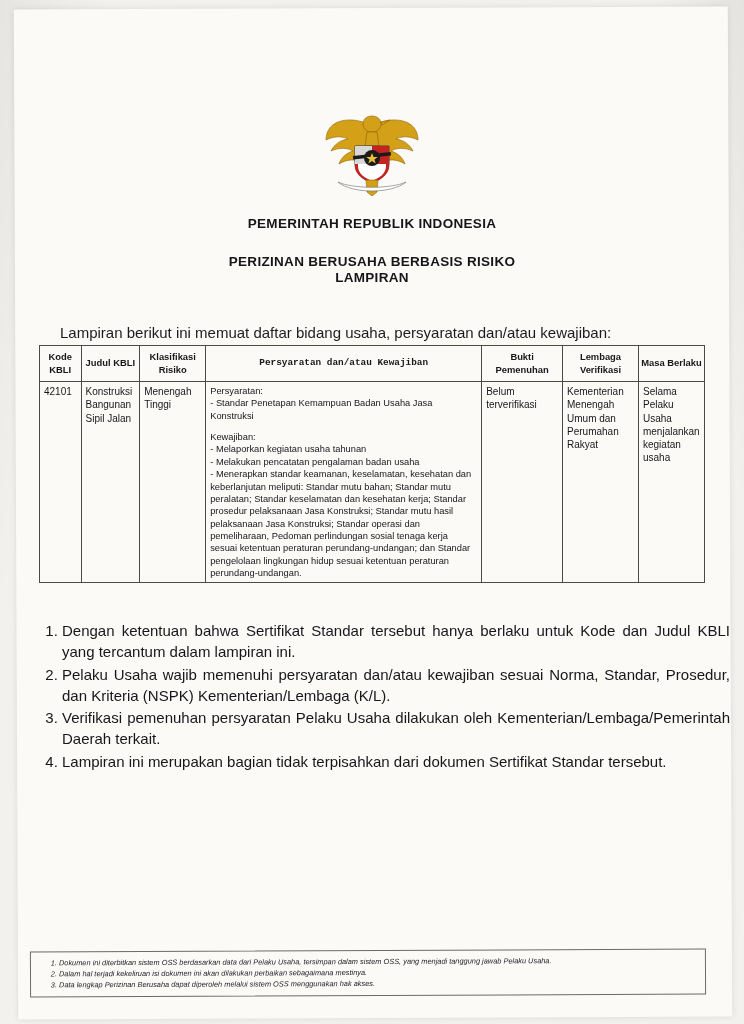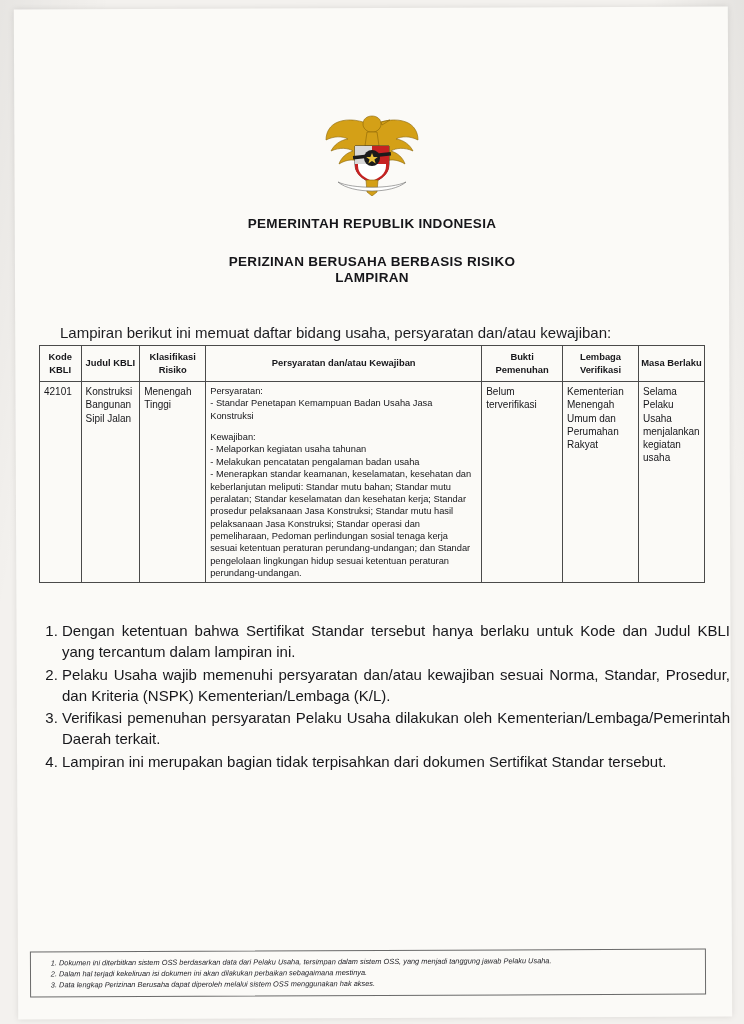--- a/index.html
+++ b/index.html
@@ -92,21 +92,21 @@
   table.main th {
     text-align: center;
     font-weight: bold;
     font-size: 9.4px;
     vertical-align: middle;
     padding: 5px 2px;
   }
   .c-kode { width: 37px; }
   .c-judul { width: 54px; }
   .c-klas { width: 62px; }
-  .c-syarat { width: 292px; }
+  .c-syarat { width: 292px; font-family: Liberation Mono, monospace; }
   .c-bukti { width: 78px; }
   .c-lembaga { width: 72px; margin-left: 8px; }
   .c-masa { width: 61px; }
   td.small { font-size: 10px; }
   .syarat-body p { margin: 0 0 0 0; }
   .syarat-body .gap { height: 9px; }
 
   
   ol.notes {
     position: absolute;

